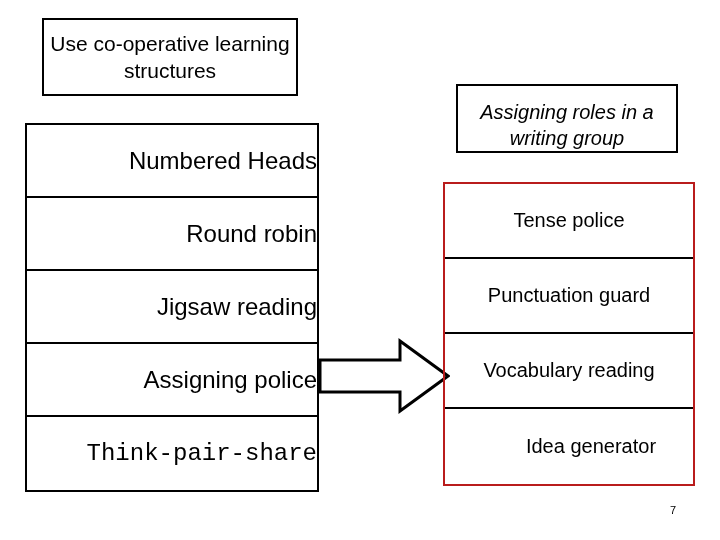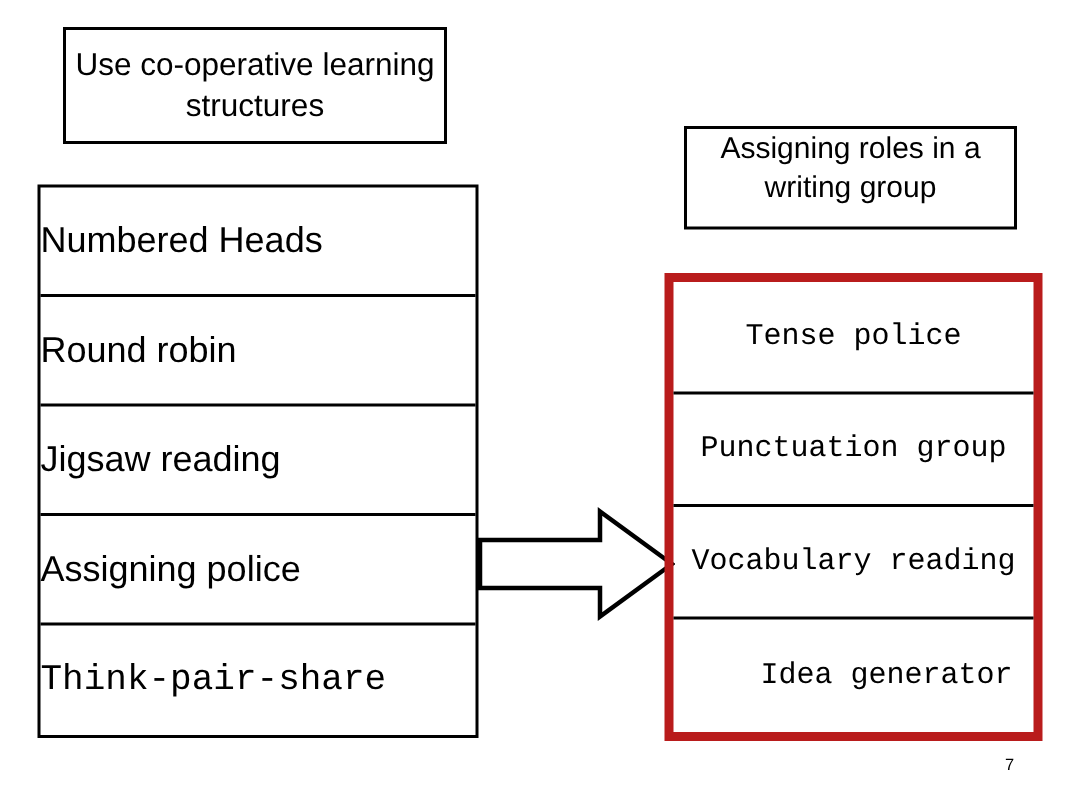--- a/index.html
+++ b/index.html
@@ -49,57 +49,57 @@
     border: 2px solid #000000;
     border-bottom-width: 2px;
     box-sizing: border-box;
   }
   .left-row {
     height: 73px;
     border-bottom: 2px solid #000000;
     box-sizing: border-box;
     display: flex;
     align-items: center;
-    justify-content: flex-start;
+    justify-content: flex-end;
     text-align: center;
     font-size: 24px;
     line-height: 1.25;
   }
   .left-row.last {
     border-bottom: none;
     font-family: Liberation Mono, monospace;
   }
 
   
   .right-header {
     position: absolute;
     left: 456px;
     top: 84px;
     width: 222px;
     height: 69px;
     border: 2px solid #000000;
     box-sizing: border-box;
     display: flex;
-    align-items: flex-start;
+    align-items: flex-end;
     justify-content: center;
     text-align: center;
     font-size: 20px;
     line-height: 1.30;
     padding: 0 8px;
+    font-style: italic;
   }
 
   
   .right-table {
     position: absolute;
     left: 443px;
     top: 182px;
     width: 252px;
-    border: 6px solid #b91c1c;
+    border: 2px solid #b91c1c;
     box-sizing: border-box;
-    font-family: Liberation Mono, monospace;
   }
   .right-row {
     height: 75px;
     border-bottom: 2px solid #000000;
     box-sizing: border-box;
     display: flex;
     align-items: center;
     justify-content: center;
     text-align: center;
     font-size: 20px;
@@ -170,21 +170,21 @@
     <svg width="132" height="76" viewBox="0 0 132 76" xmlns="http://www.w3.org/2000/svg">
       <polygon points="2,22 82,22 82,3 130,38 82,73 82,54 2,54" fill="#ffffff" stroke="#000000" stroke-width="3" stroke-linejoin="miter"></polygon>
     </svg>
   </div>
 
   <div class="right-table">
     <div class="right-row">
       <span>Tense police</span>
     </div>
     <div class="right-row">
-      <span>Punctuation group</span>
+      <span>Punctuation guard</span>
     </div>
     <div class="right-row">
       <span>Vocabulary reading</span>
     </div>
     <div class="right-row last">
       <span>Idea generator</span>
     </div>
   </div>
 
   <div class="page-number">7</div>

